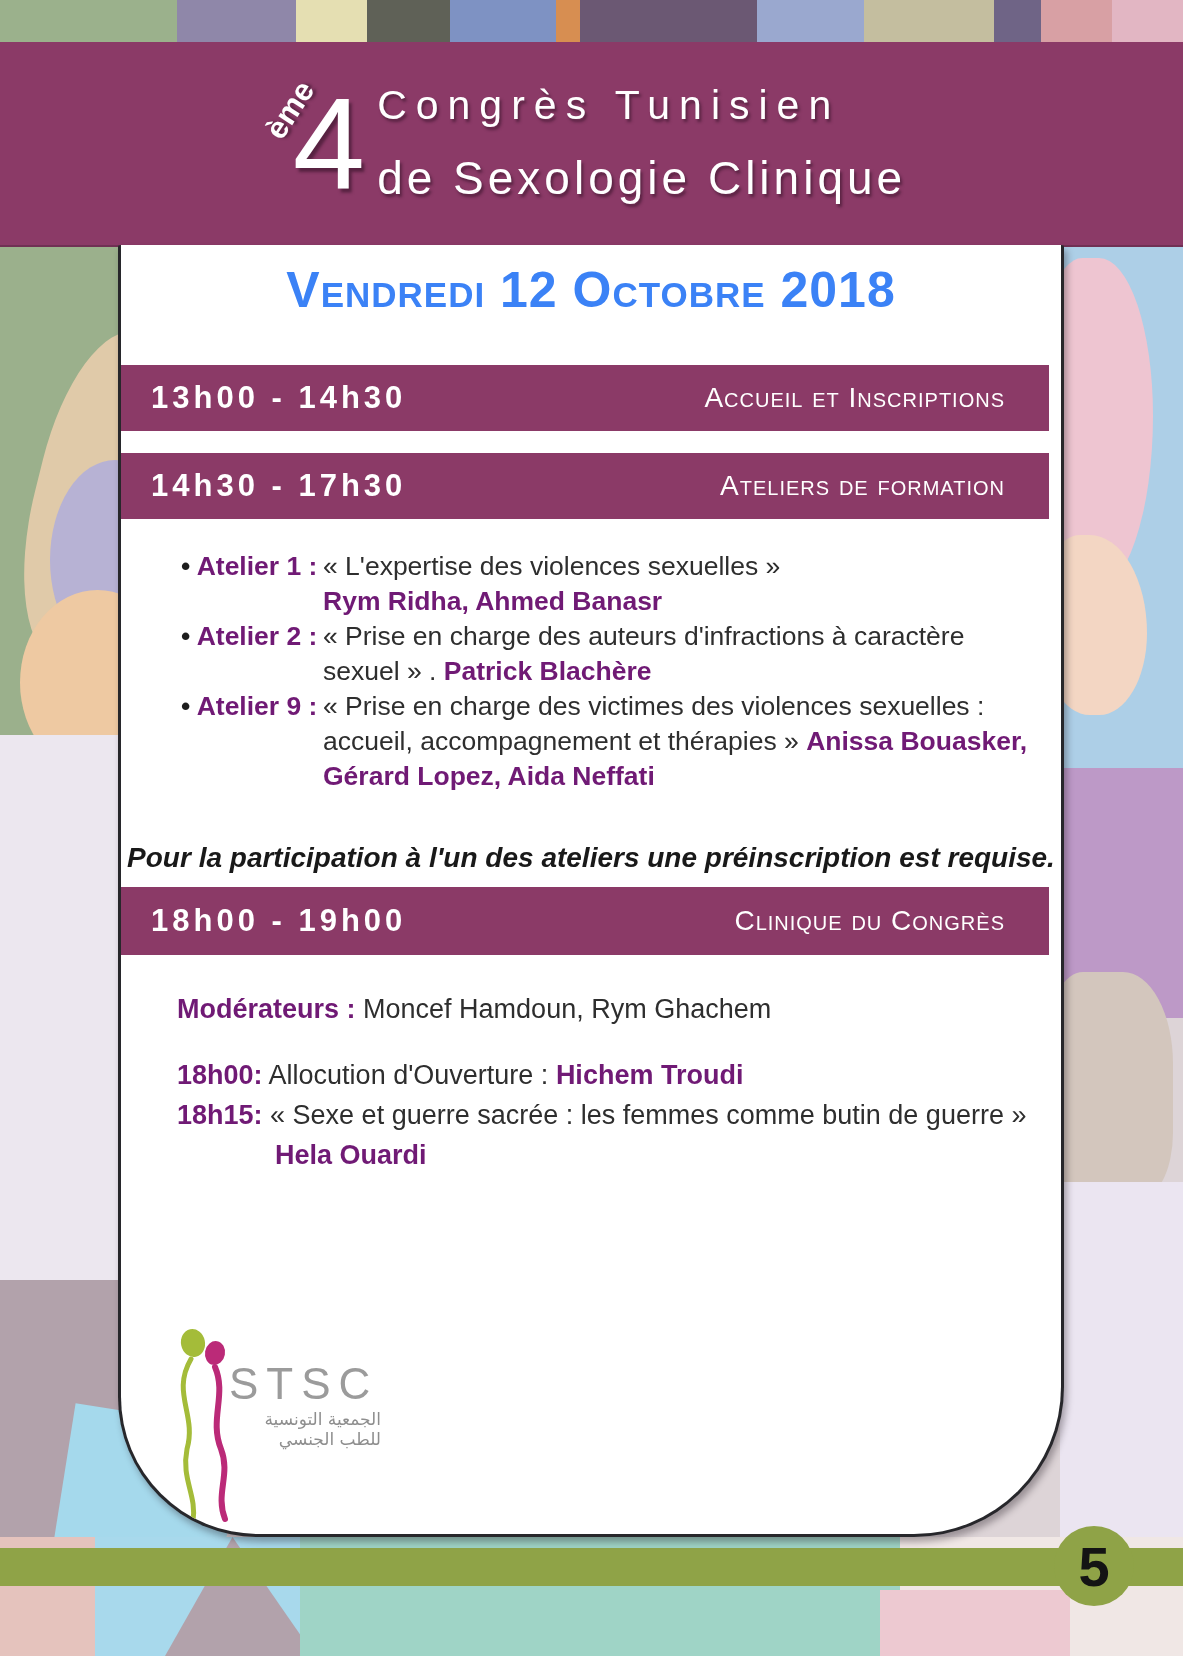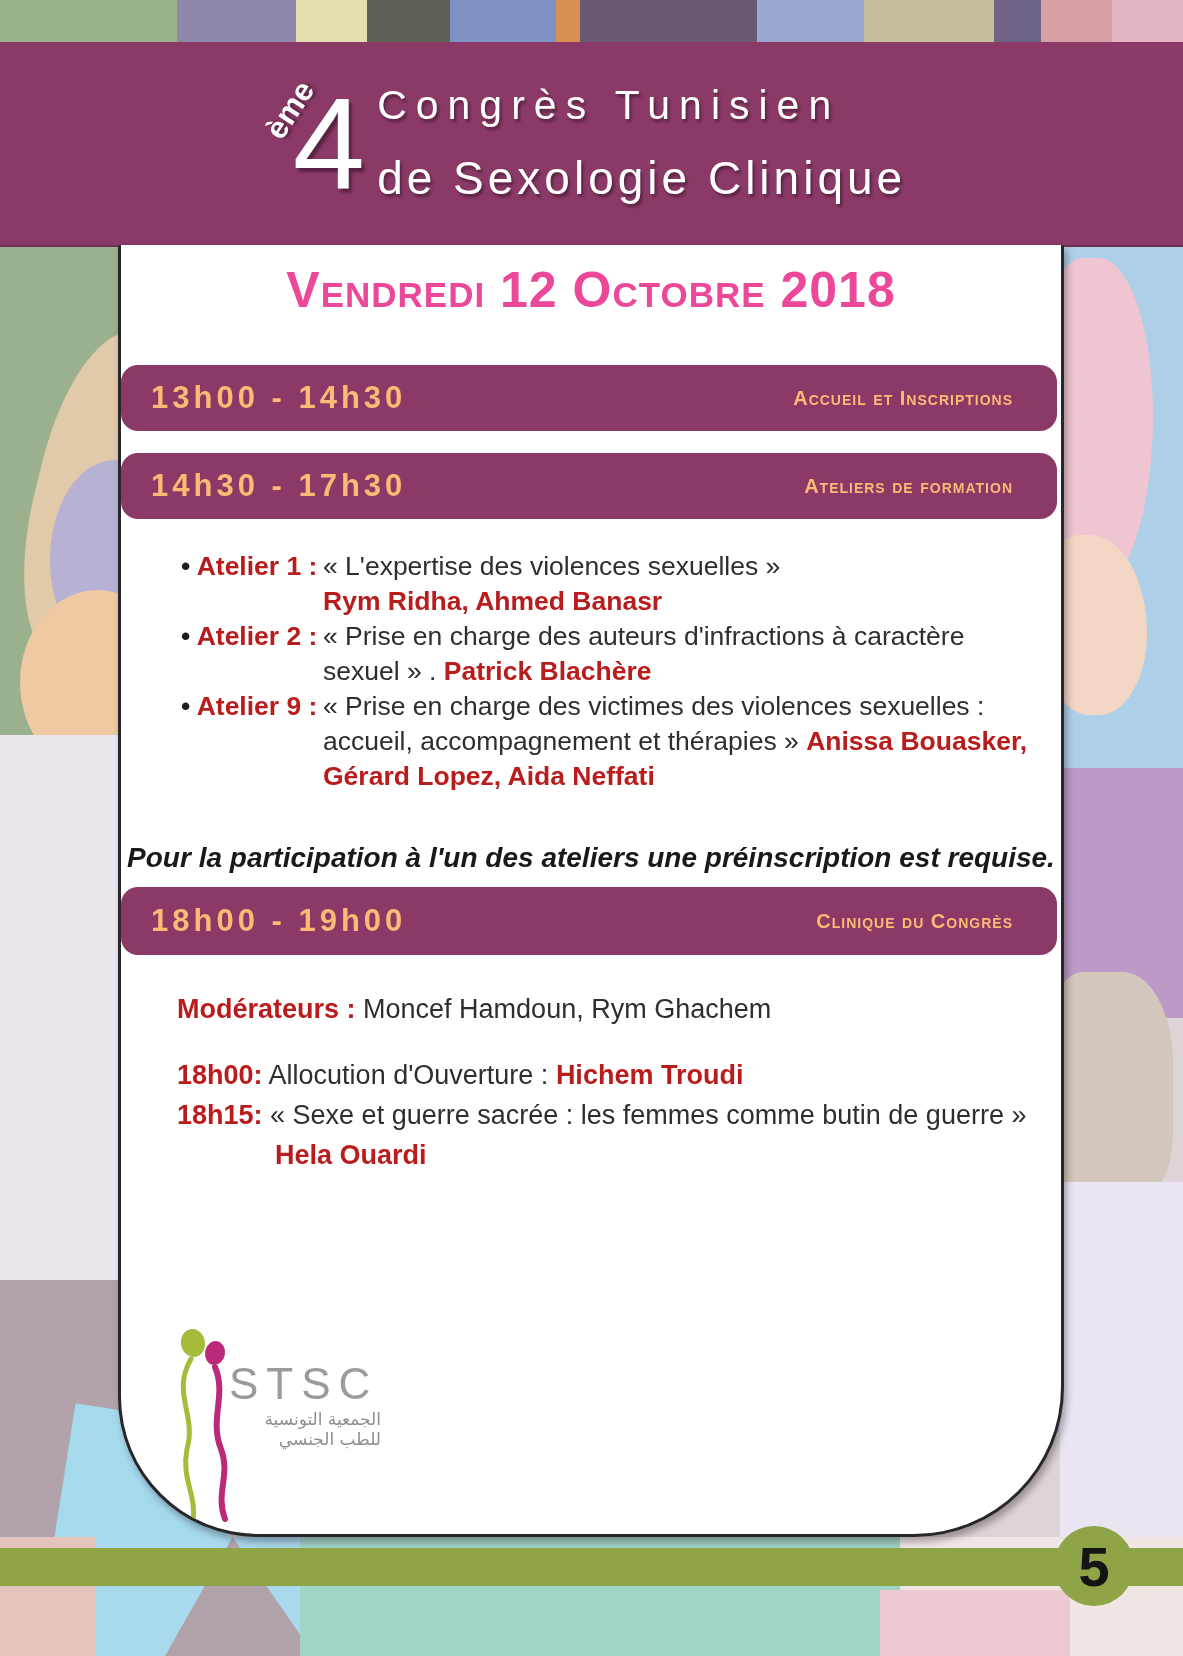--- a/index.html
+++ b/index.html
@@ -63,41 +63,41 @@
   .card {
     position:absolute; z-index:3; left:118px; top:245px; width:946px; height:1292px;
     box-sizing:border-box; background:#ffffff;
     border:3px solid #27272b; border-top:none;
     border-radius:2px 2px 150px 140px;
     box-shadow:3px 5px 7px rgba(30,20,30,.35);
     overflow:hidden;
   }
   .date-title {
     position:absolute; top:16px; left:0; width:100%; margin:0; text-align:center;
-    font-size:50px; font-weight:bold; font-variant:small-caps; letter-spacing:1px; color:#ec4899;
+    font-size:50px; font-weight:bold; font-variant:small-caps; letter-spacing:1px; color:#3b82f6;
   }
   .session-bar {
-    position:absolute; left:0; right:4px; height:66px; background:#8b3a67; color:#fdba74;
+    position:absolute; left:0; right:12px; height:66px; background:#8b3a67; color:#ffffff;
     display:flex; align-items:center; justify-content:space-between;
-    padding:0 44px 0 30px; box-sizing:border-box;border-radius:17px;
+    padding:0 44px 0 30px; box-sizing:border-box;
   }
   .s1 { top:120px; }
   .s2 { top:208px; }
   .s3 { top:642px; height:68px; }
   .bar-time  { font-size:31px; font-weight:bold; letter-spacing:4px; }
-  .bar-title { font-size:20px; font-weight:bold; font-variant:small-caps; letter-spacing:1px; }
+  .bar-title { font-size:28px; font-weight:normal; font-variant:small-caps; letter-spacing:1px; }
 
   .ateliers {
     position:absolute; top:304px; left:60px; right:30px;
     margin:0; padding:0; list-style:none;
     font-size:26.5px; line-height:35px; color:#2e2e2e;
   }
   .ateliers li { position:relative; padding-left:142px; }
   .amark { position:absolute; left:0; top:0; white-space:nowrap; font-weight:bold; color:#1d1d1d; }
-  .b { font-weight:bold; color:#b91c1c; }
+  .b { font-weight:bold; color:#701a75; }
 
   .note {
     position:absolute; top:597px; left:6px; right:6px; margin:0; text-align:center;
     font-size:28px; font-weight:bold; font-style:italic; color:#191919;
   }
 
   .opening { position:absolute; top:744px; left:56px; right:28px; font-size:27px; line-height:40px; color:#2e2e2e; }
   .mods { margin:0 0 26px 0; }
   .op-item { margin:0; }
   .speaker-block { display:block; margin-left:98px; }

